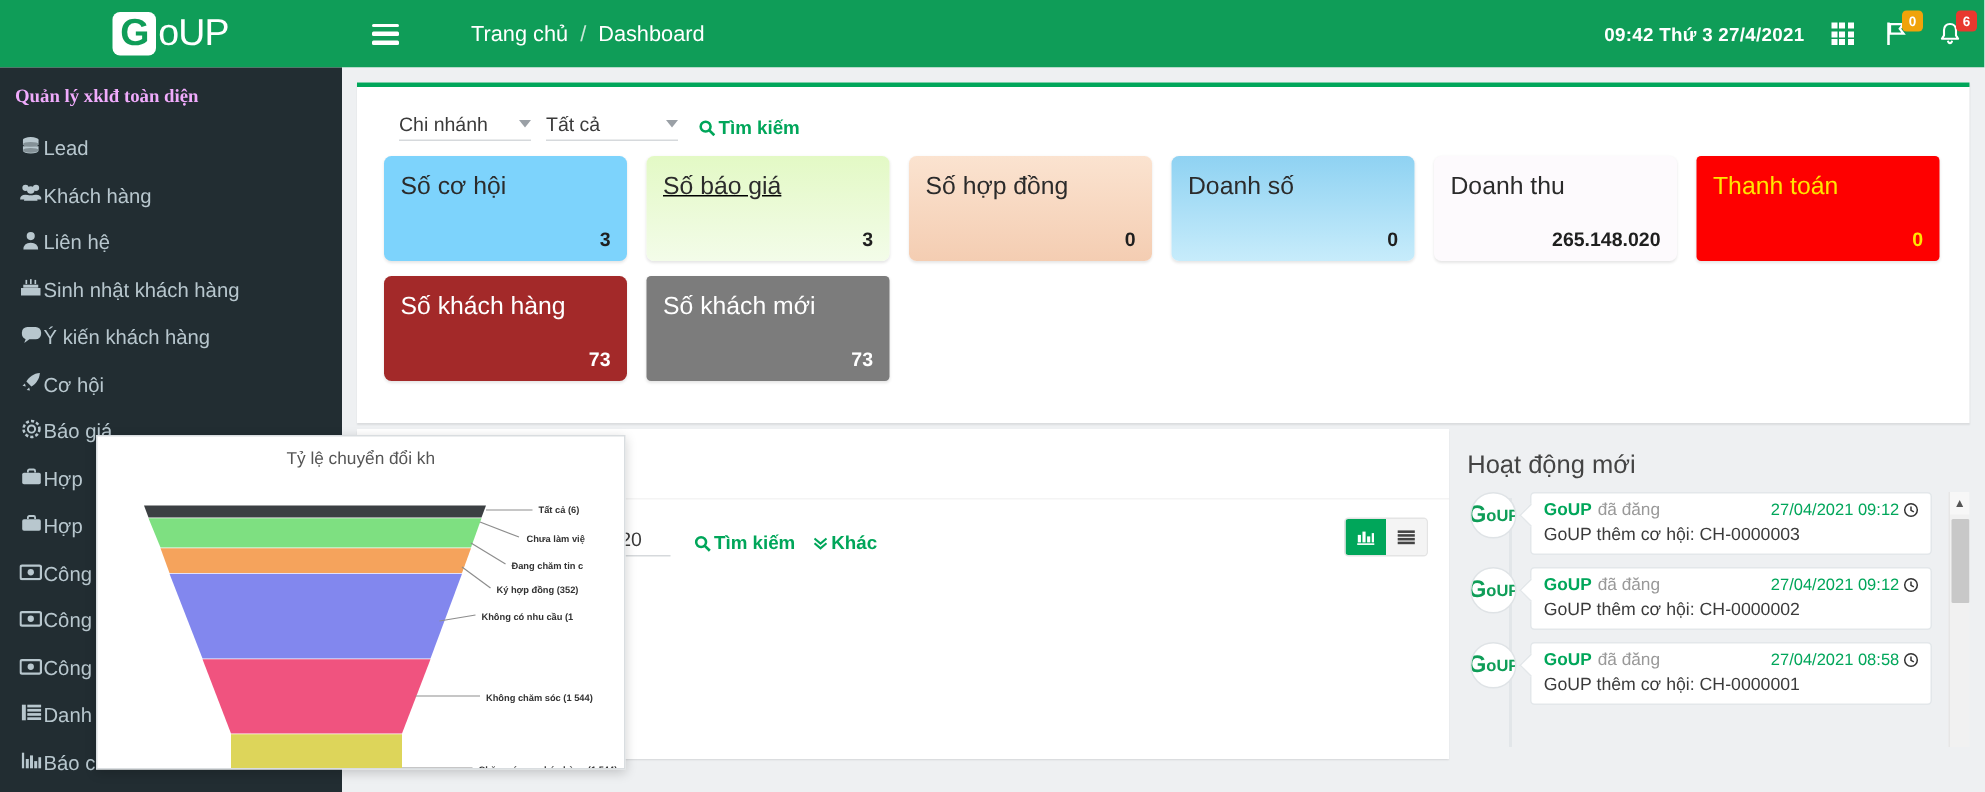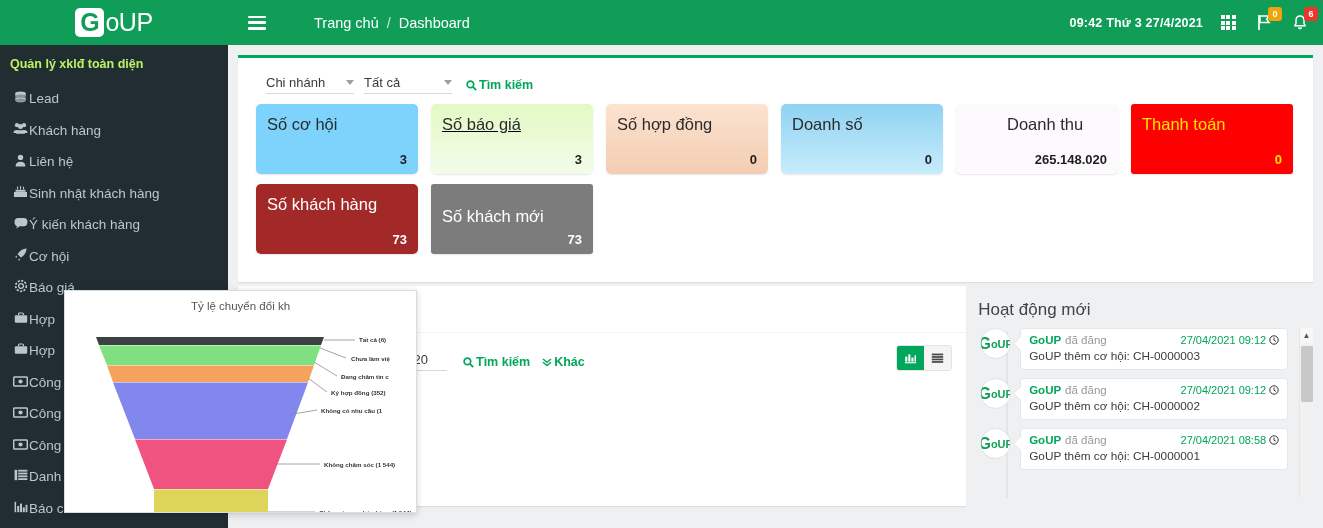--- a/index.html
+++ b/index.html
@@ -58,22 +58,22 @@
   }
   .badge.orange { background: #f0a30a; }
   .badge.red { background: #e8382e; }
 
   
   .sidebar {
     position: absolute; top: 45px; left: 0; width: 228px; height: 483px;
     background: #222d32; overflow: hidden;
   }
   .side-title {
-    color: #bef264; font-size: 12.5px; font-weight: bold;
-    padding: 12px 10px 12px 10px; height: 38px;
+    color: #f0abfc; font-size: 12.5px; font-weight: bold;
+    padding: 12px 10px 12px 10px; height: 38px; font-family: Liberation Serif, serif;
   }
   .side-item {
     display: flex; align-items: center; height: 31.5px; padding-left: 12px;
     color: #b8c7ce; font-size: 13.5px; cursor: pointer; 
   }
   .side-ico { width: 17px; text-align: center; font-size: 13px; color: #b8c7ce; flex: 0 0 17px; }
 
   
   .main {
     position: absolute; top: 45px; left: 228px; width: 1095px; height: 483px;
@@ -420,35 +420,35 @@
           </div>
           <div class="kpi" style="background:linear-gradient(180deg,#fbe3d0,#f4cdb2);">
             <div class="t" style="color:#2b2b2b;">Số hợp đồng</div>
             <div class="v" style="color:#1f1f1f;">0</div>
           </div>
           <div class="kpi" style="background:linear-gradient(180deg,#8fd2f2,#c7ecfb);">
             <div class="t" style="color:#2b2b2b;">Doanh số</div>
             <div class="v" style="color:#1f1f1f;">0</div>
           </div>
           <div class="kpi" style="background:#fdfafd;">
-            <div class="t" style="color:#2b2b2b;margin-left:40px;">Doanh thu</div>
+            <div class="t" style="color:#2b2b2b;">Doanh thu</div>
             <div class="v" style="color:#1f1f1f;">265.148.020</div>
           </div>
           <div class="kpi" style="background:#fe0000;border-radius:3px;">
             <div class="t" style="color:#ffe500;">Thanh toán</div>
             <div class="v" style="color:#ffe500;">0</div>
           </div>
         </div>
         <div class="kpi-row">
           <div class="kpi" style="background:#a32929;">
             <div class="t" style="color:#ffffff;">Số khách hàng</div>
             <div class="v" style="color:#ffffff;">73</div>
           </div>
           <div class="kpi" style="background:#7c7c7c;border-radius:3px;">
-            <div class="t" style="color:#ffffff;margin-top:12px;">Số khách mới</div>
+            <div class="t" style="color:#ffffff;">Số khách mới</div>
             <div class="v" style="color:#ffffff;">73</div>
           </div>
         </div>
       </div>
     </div>
 
     <div class="bottom">
       <div class="cust-panel panel-plain">
         <div class="sec-title">KHÁCH HÀNG</div>
         <div class="cust-filter">

